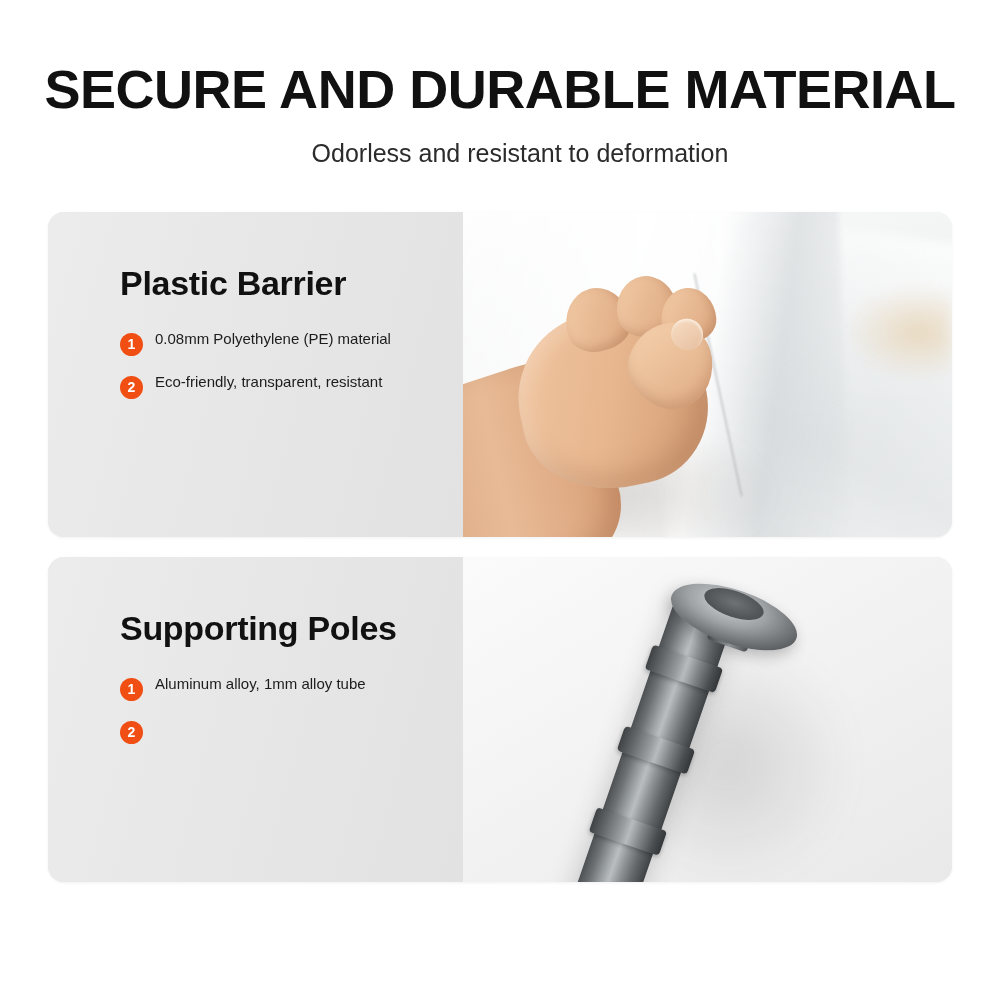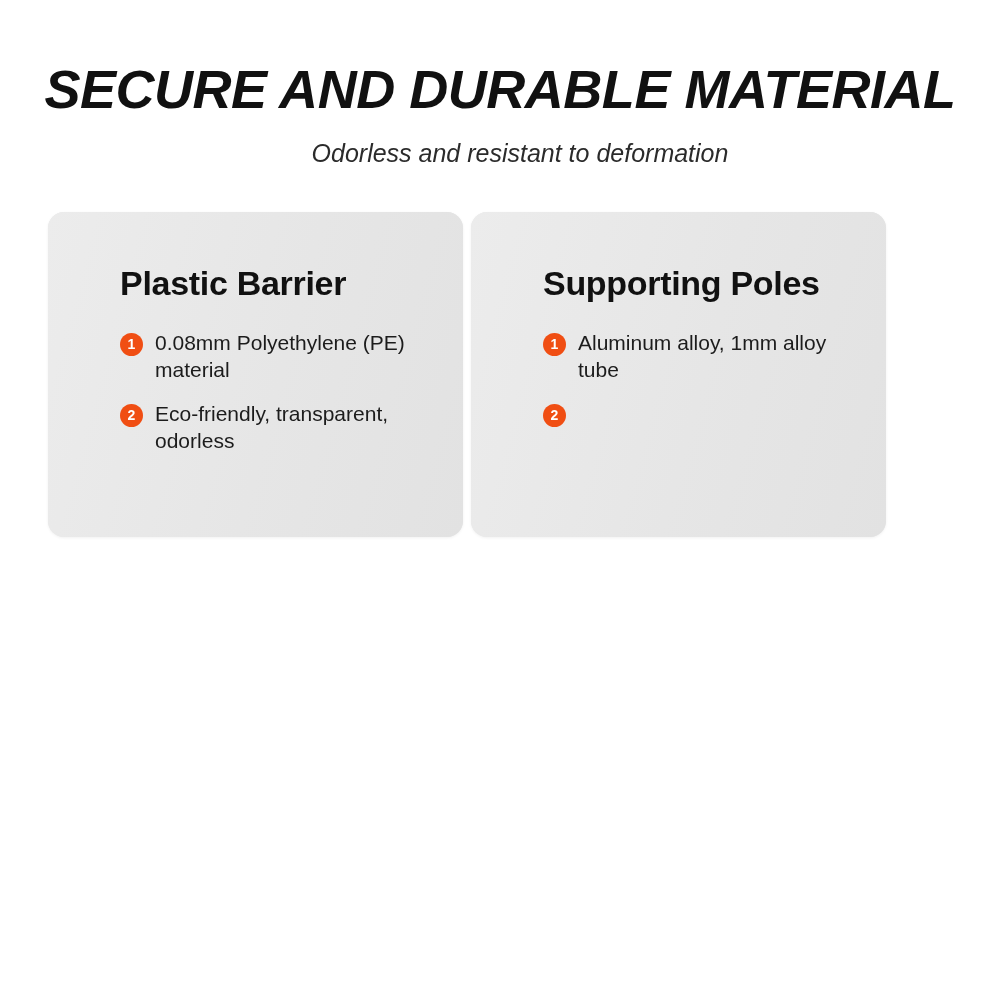--- a/index.html
+++ b/index.html
@@ -21,21 +21,20 @@
     height: 1000px;
     background: #ffffff;
     box-sizing: border-box;
     padding: 0;
   }
 
   
   .header {
     padding-top: 62px;
     text-align: center;
-    font-style: italic;
   }
   .headline {
     font-size: 53px;
     line-height: 1.04;
     font-weight: bold;
     letter-spacing: -0.5px;
     color: #111111;
     margin: 0;
     font-family: "Liberation Sans", sans-serif;
     transform: scaleX(1.02);
@@ -46,22 +45,22 @@
     color: #2b2b2b;
     font-weight: 400;
     padding-left: 40px;
   }
 
   
   .cards {
     margin-top: 44px;
     padding: 0 48px;
     display: flex;
-    flex-direction: row;
-    gap: 8px;
+    flex-direction: column;
+    gap: 20px;
   }
 
   .card {
     display: flex;
     height: 325px;
     border-radius: 16px;
     overflow: hidden;
     background: #e9e9e9;
     box-shadow: 0 1px 3px rgba(0,0,0,0.06);
   }
@@ -95,24 +94,25 @@
     background: #f04e13;
     color: #ffffff;
     font-size: 14px;
     font-weight: bold;
     line-height: 23px;
     text-align: center;
     margin-right: 12px;
     margin-top: 4px;
   }
   .bullet-text {
-    font-size: 21px;
+    font-size: 15px;
     line-height: 1.3;
     color: #1c1c1c;
     max-width: 290px;
+    text-align: right;
   }
 
   .card-media {
     flex: 1 1 auto;
     position: relative;
     overflow: hidden;
     background: #f2f2f2;
   }
 
   
@@ -343,21 +343,21 @@
       <div class="card-text">
         <h2 class="card-title">Plastic Barrier</h2>
 
         <div class="bullet">
           <span class="bullet-num">1</span>
           <span class="bullet-text">0.08mm Polyethylene (PE) material</span>
         </div>
 
         <div class="bullet">
           <span class="bullet-num">2</span>
-          <span class="bullet-text">Eco-friendly, transparent, odorless</span>
+          <span class="bullet-text">Eco-friendly, transparent, resistant</span>
         </div>
       </div>
 
       <div class="card-media">
         <div class="film-bg"></div>
         <div class="film-sheen-a"></div>
         <div class="film-sheen-b"></div>
         <div class="film-fold"></div>
         <div class="film-crease"></div>
         <div class="film-warm"></div>

